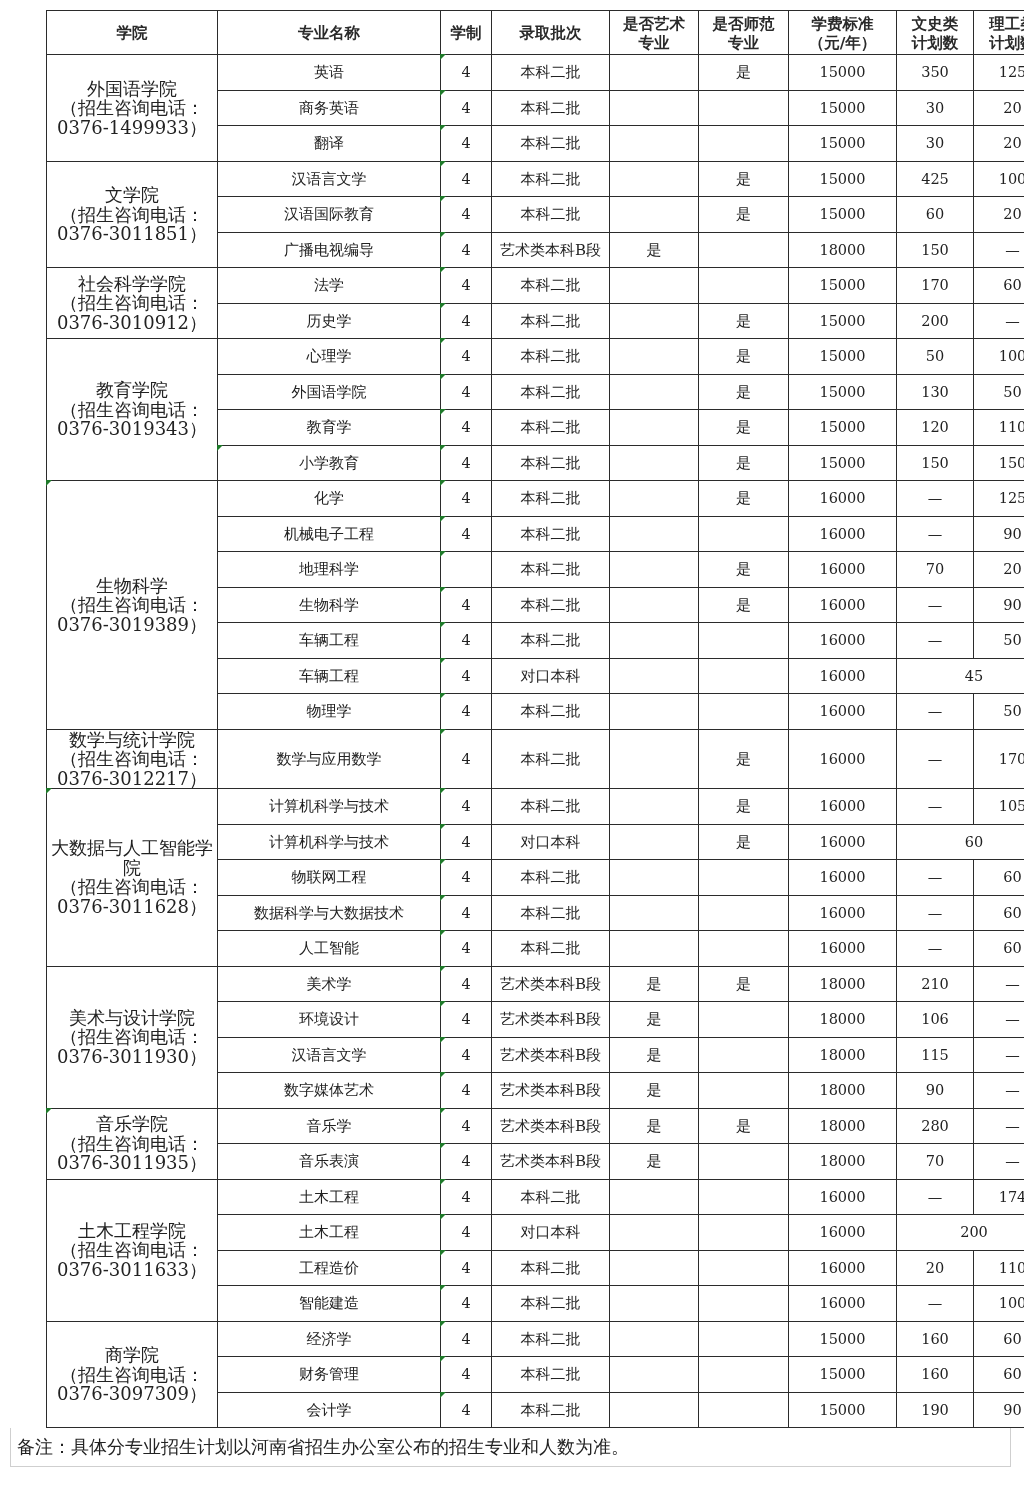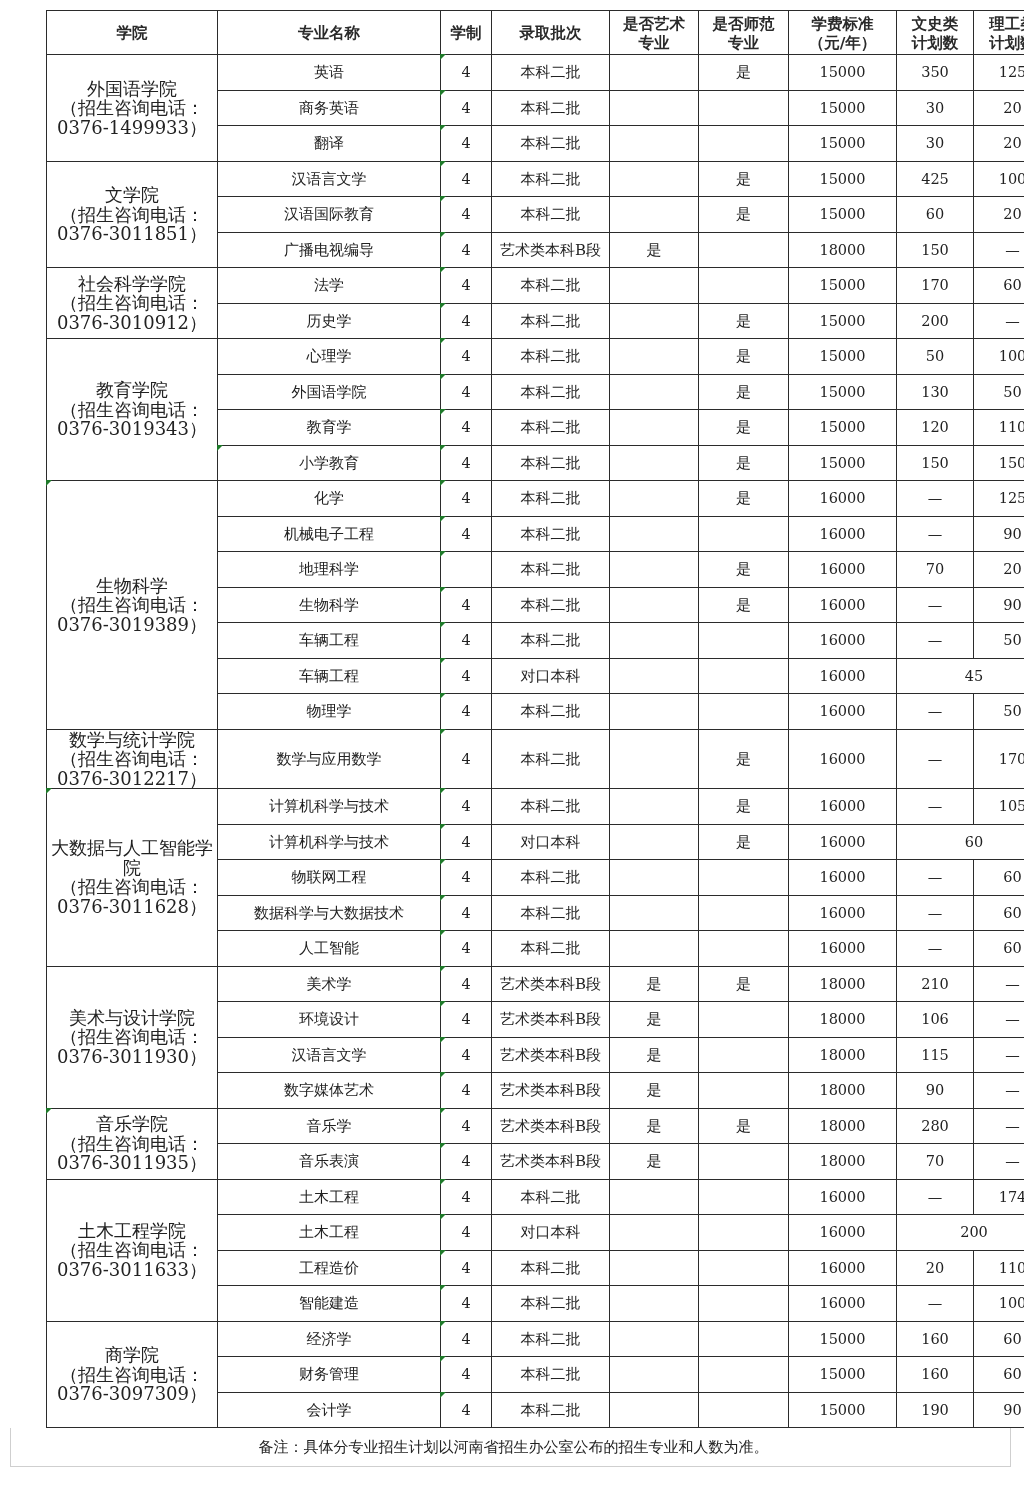--- a/index.html
+++ b/index.html
@@ -6,21 +6,21 @@
   body { width: 1024px; height: 1497px; position: relative; font-family: "DejaVu Serif", "Liberation Serif", serif; color: #222; }
   #wrap { position: absolute; left: 10px; top: 10px; width: 1005px; }
   table { border-collapse: collapse; table-layout: fixed; width: 1005px; margin-left: 36px; }
   td, th { border: 1.6px solid #2b2b2b; text-align: center; vertical-align: middle; padding: 0; font-size: 15px; line-height: 20px; position: relative; font-weight: normal; }
   th { font-weight: bold; font-size: 15.5px; height: 43px; line-height: 19px; color: #2a2a2a; }
   tr.r td { height: 34.5px; }
   tr.r-tall td { height: 57px; }
   td.college { font-size: 18px; line-height: 19.5px; }
   td.num { font-family: "DejaVu Serif", "Liberation Serif", serif; font-size: 14.5px; }
   td.mark::before { content: ""; position: absolute; left: -1px; top: -1px; width: 0; height: 0; border-top: 6px solid #1f7a2a; border-right: 6px solid transparent; }
-  .note { border: 1.6px solid #cfcfcf; border-top: none; height: 38px; line-height: 38px; padding-left: 6px; font-size: 15px; text-align: center; width: 993px; color: #222; }
+  .note { border: 1.6px solid #cfcfcf; border-top: none; height: 38px; line-height: 38px; padding-left: 6px; font-size: 18px; text-align: left; width: 993px; color: #222; }
   .college-name, .college-phone-label, .college-phone { display: block; }
 </style>
 </head>
 <body>
 
 <div id="wrap">
   <table>
     <colgroup>
       <col style="width:171px">
         <col style="width:223px">

